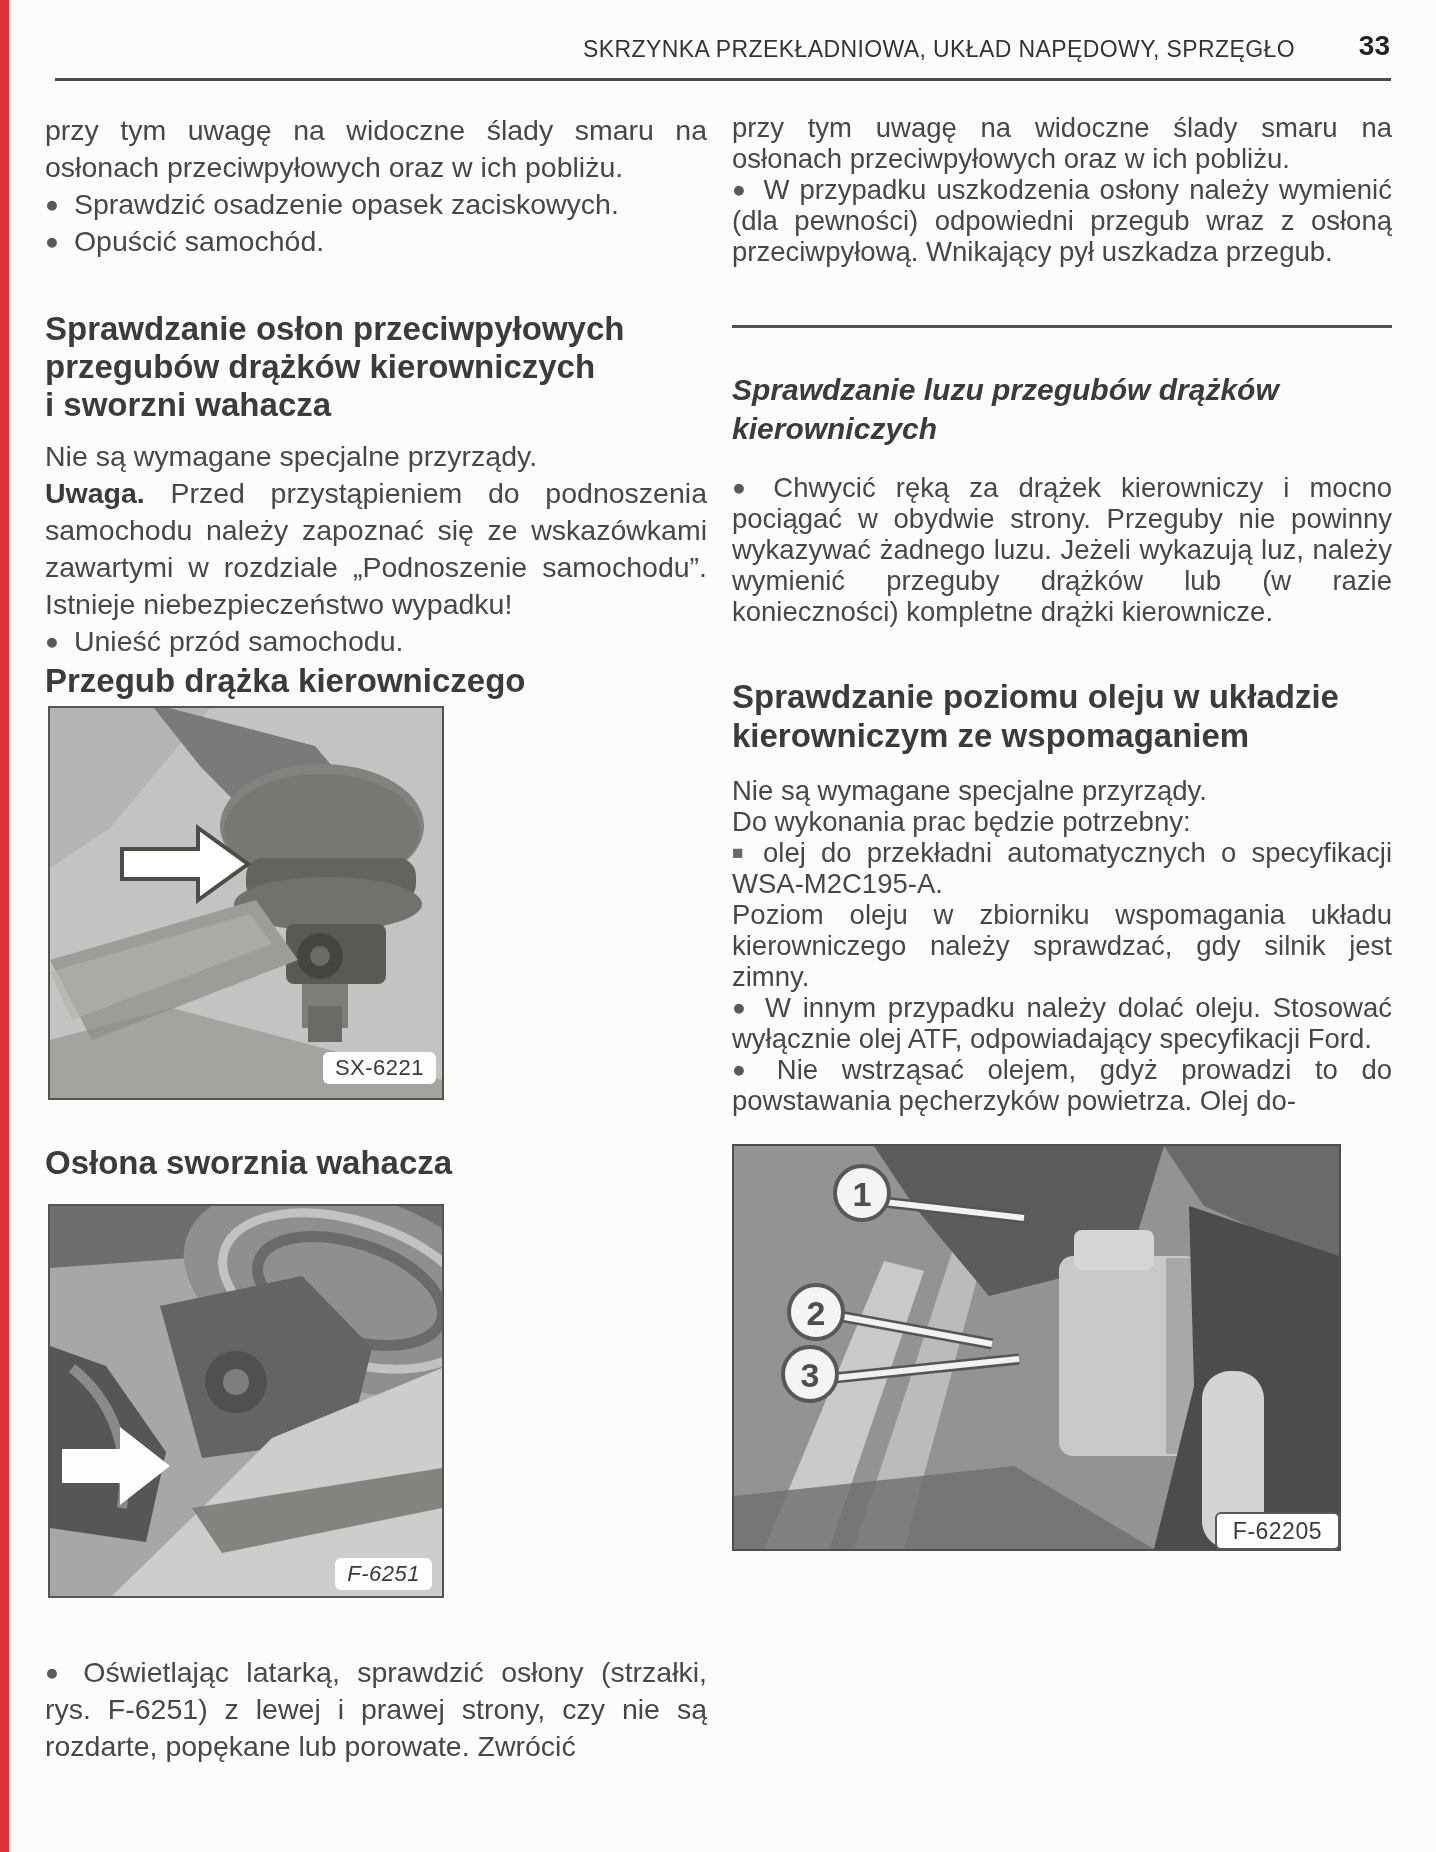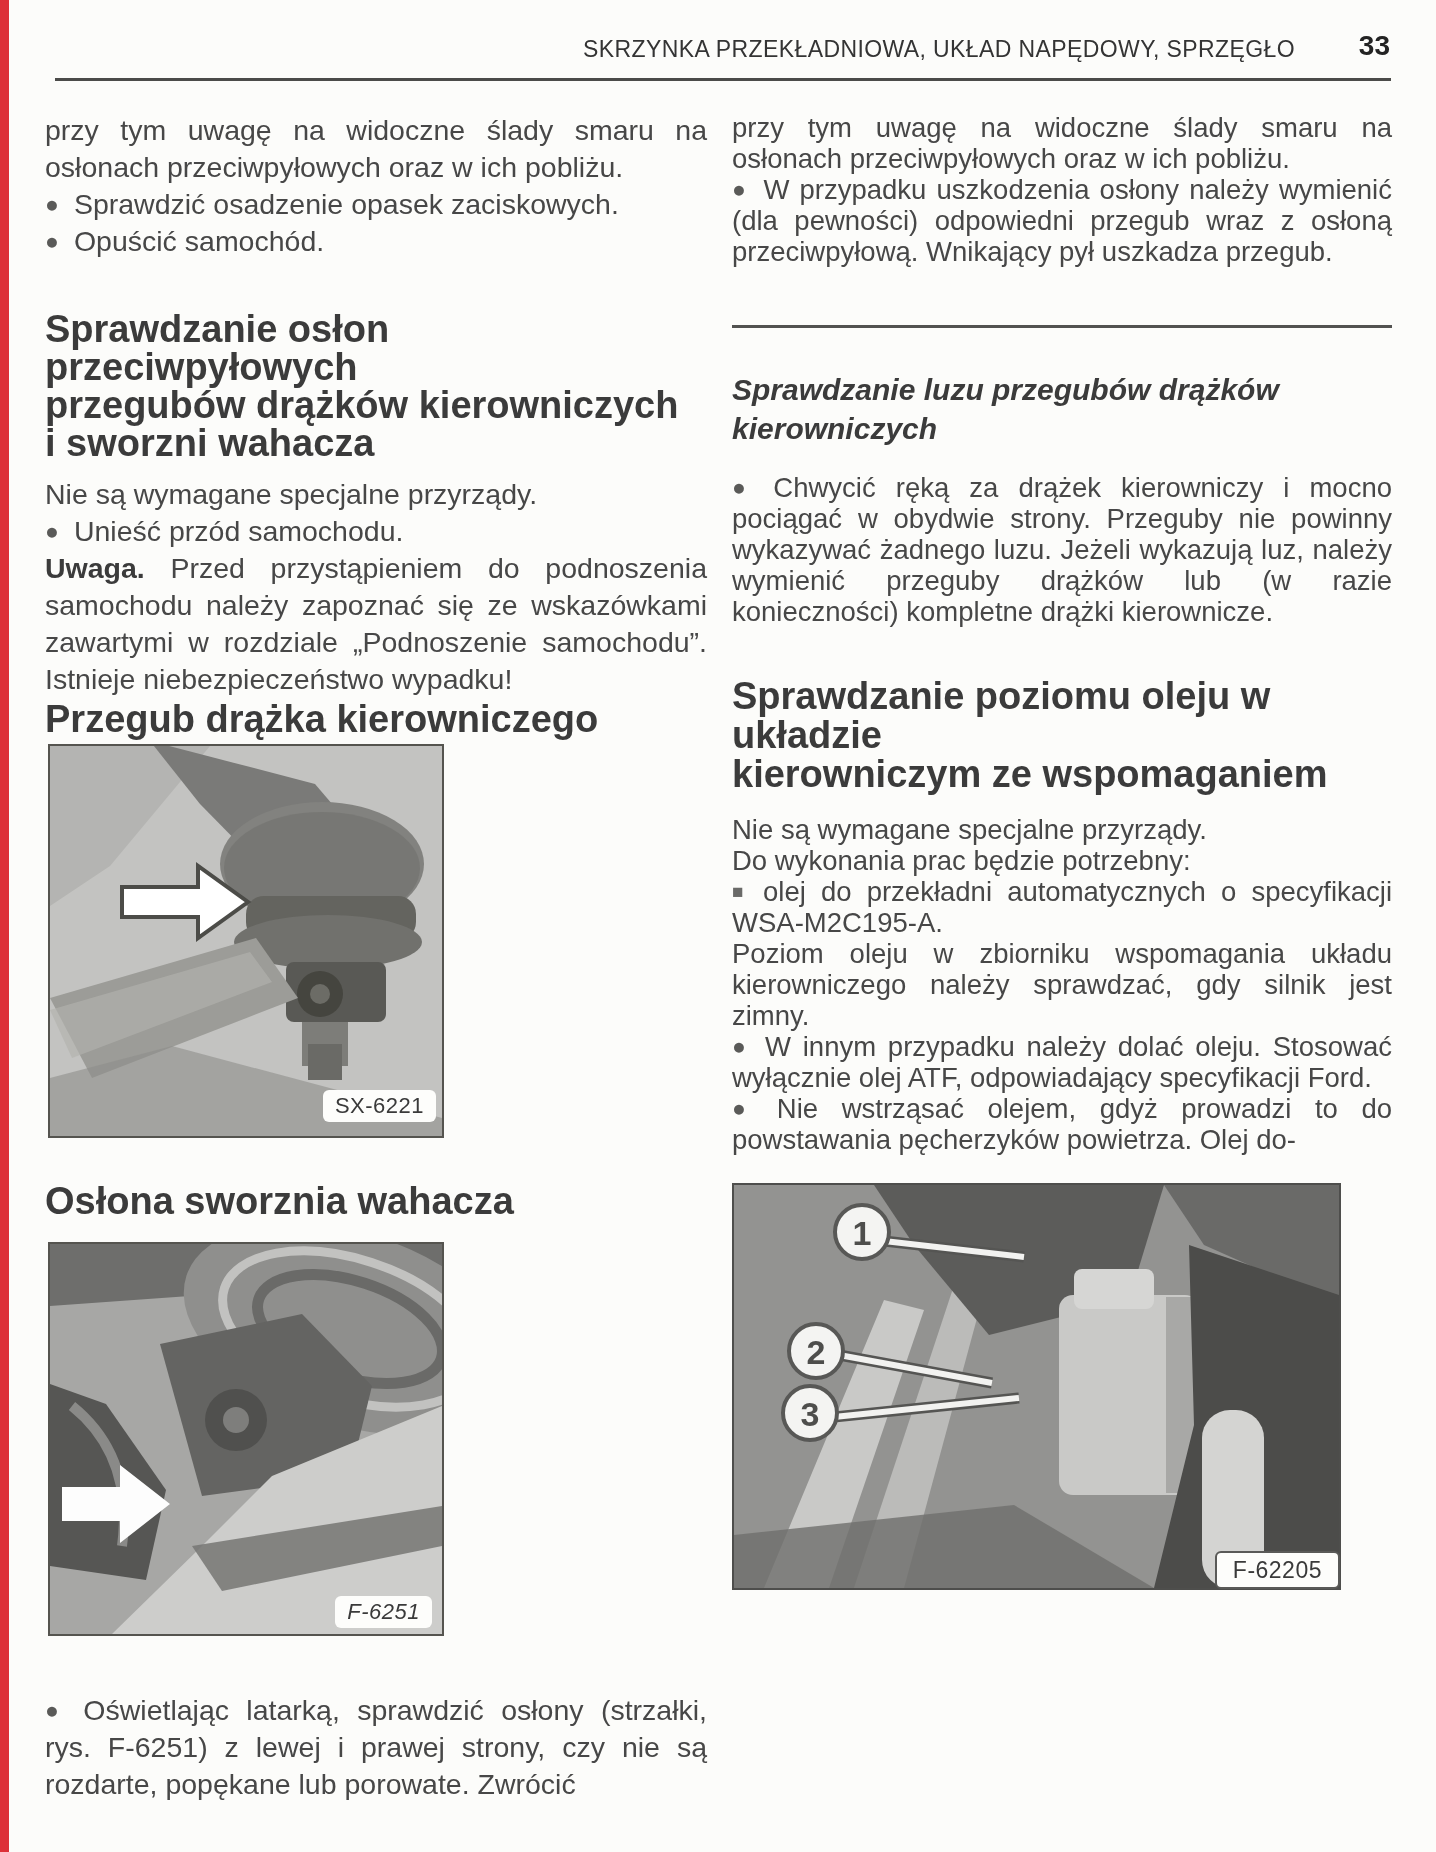--- a/index.html
+++ b/index.html
@@ -31,21 +31,21 @@
   }
   
   .col{position:absolute;top:100px;}
   .col-left{left:45px;width:662px;}
   .col-right{left:732px;width:660px;}
 
   .col-left p{margin:0;font-size:28.5px;line-height:37px;text-align:justify;color:#474747;}
   .col-right p{margin:0;font-size:27.5px;line-height:31px;text-align:justify;color:#474747;}
 
   .h{margin:0;font-weight:bold;color:#3b3b3b;white-space:pre-line;
-     font-size:38px;line-height:38px;text-align:left;}
+     font-size:33px;line-height:38px;text-align:left;}
   .col-right .h{line-height:39px;}
   .h-italic{font-style:italic;font-size:30px;}
 
   .dot{font-size:23px;color:#5a5a58;margin-right:15px;vertical-align:2px;}
   .sq{font-size:19px;color:#6a6a68;margin-right:12px;vertical-align:3px;}
   .note-lead{font-weight:bold;color:#3b3b3b;}
 
   
   .mt2{margin-top:2px!important;}
   .mt12{margin-top:12px!important;} .mt14{margin-top:14px!important;}
@@ -95,23 +95,23 @@
     <p><span class="dot">●</span><span>Sprawdzić osadzenie opasek zaciskowych.</span></p>
 
     <p><span class="dot">●</span><span>Opuścić samochód.</span></p>
 
     <h2 class="h mt50">Sprawdzanie osłon przeciwpyłowych
 przegubów drążków kierowniczych
 i sworzni wahacza</h2>
 
     <p class="mt14">Nie są wymagane specjalne przyrządy.</p>
 
+    <p><span class="note-lead">Uwaga.</span><span> Przed przystąpieniem do podnoszenia samochodu należy zapoznać się ze wskazówkami zawartymi w rozdziale „Podnoszenie samochodu”. Istnieje niebezpieczeństwo wypadku!</span></p>
+
     <p><span class="dot">●</span><span>Unieść przód samochodu.</span></p>
-
-    <p><span class="note-lead">Uwaga.</span><span> Przed przystąpieniem do podnoszenia samochodu należy zapoznać się ze wskazówkami zawartymi w rozdziale „Podnoszenie samochodu”. Istnieje niebezpieczeństwo wypadku!</span></p>
 
     <h3 class="h mt2">Przegub drążka kierowniczego</h3>
 
     <figure class="photo-1">
       <svg viewBox="0 0 392 390" width="392" height="390">
         <rect width="392" height="390" fill="#c3c3c1"></rect>
         <polygon points="0,0 160,0 60,120 0,160" fill="#b0b0ae" opacity="0.8"></polygon>
         <polygon points="100,-5 265,38 335,120 262,172 150,58" fill="#7a7a78"></polygon>
         <ellipse cx="272" cy="118" rx="102" ry="62" fill="#82827f"></ellipse>
         <ellipse cx="272" cy="122" rx="98" ry="56" fill="#6f6f6c" opacity="0.55"></ellipse>

